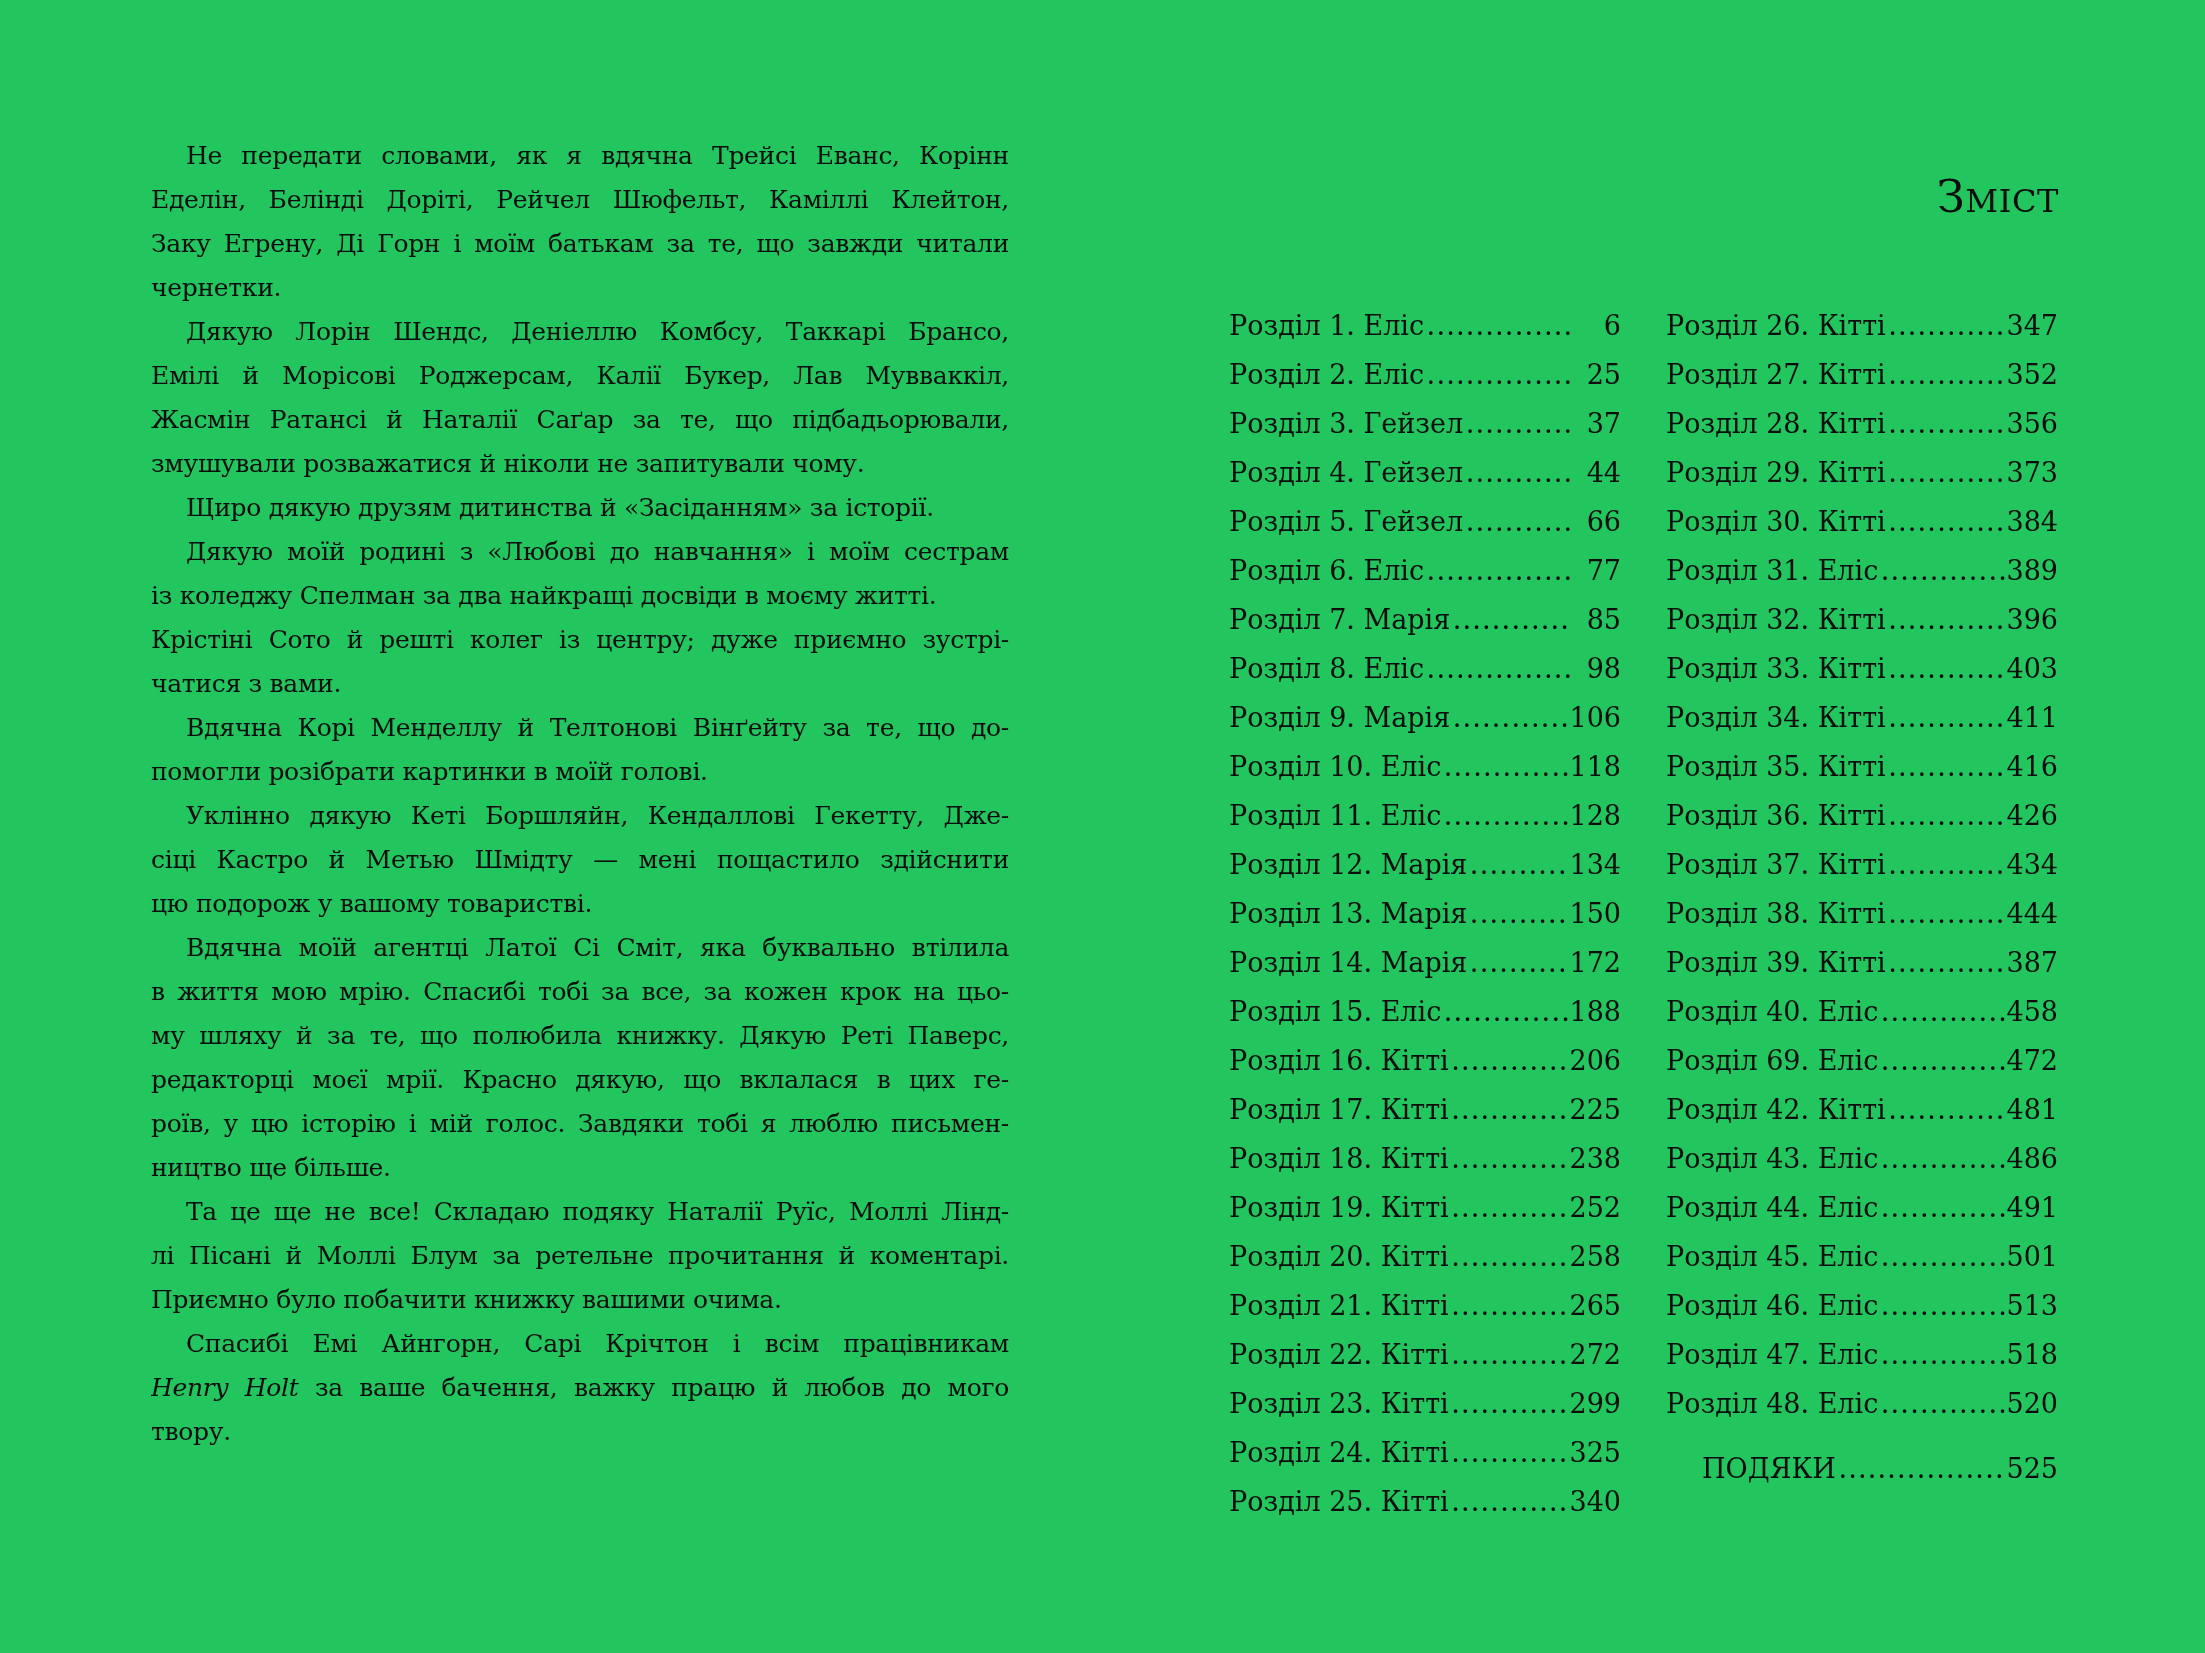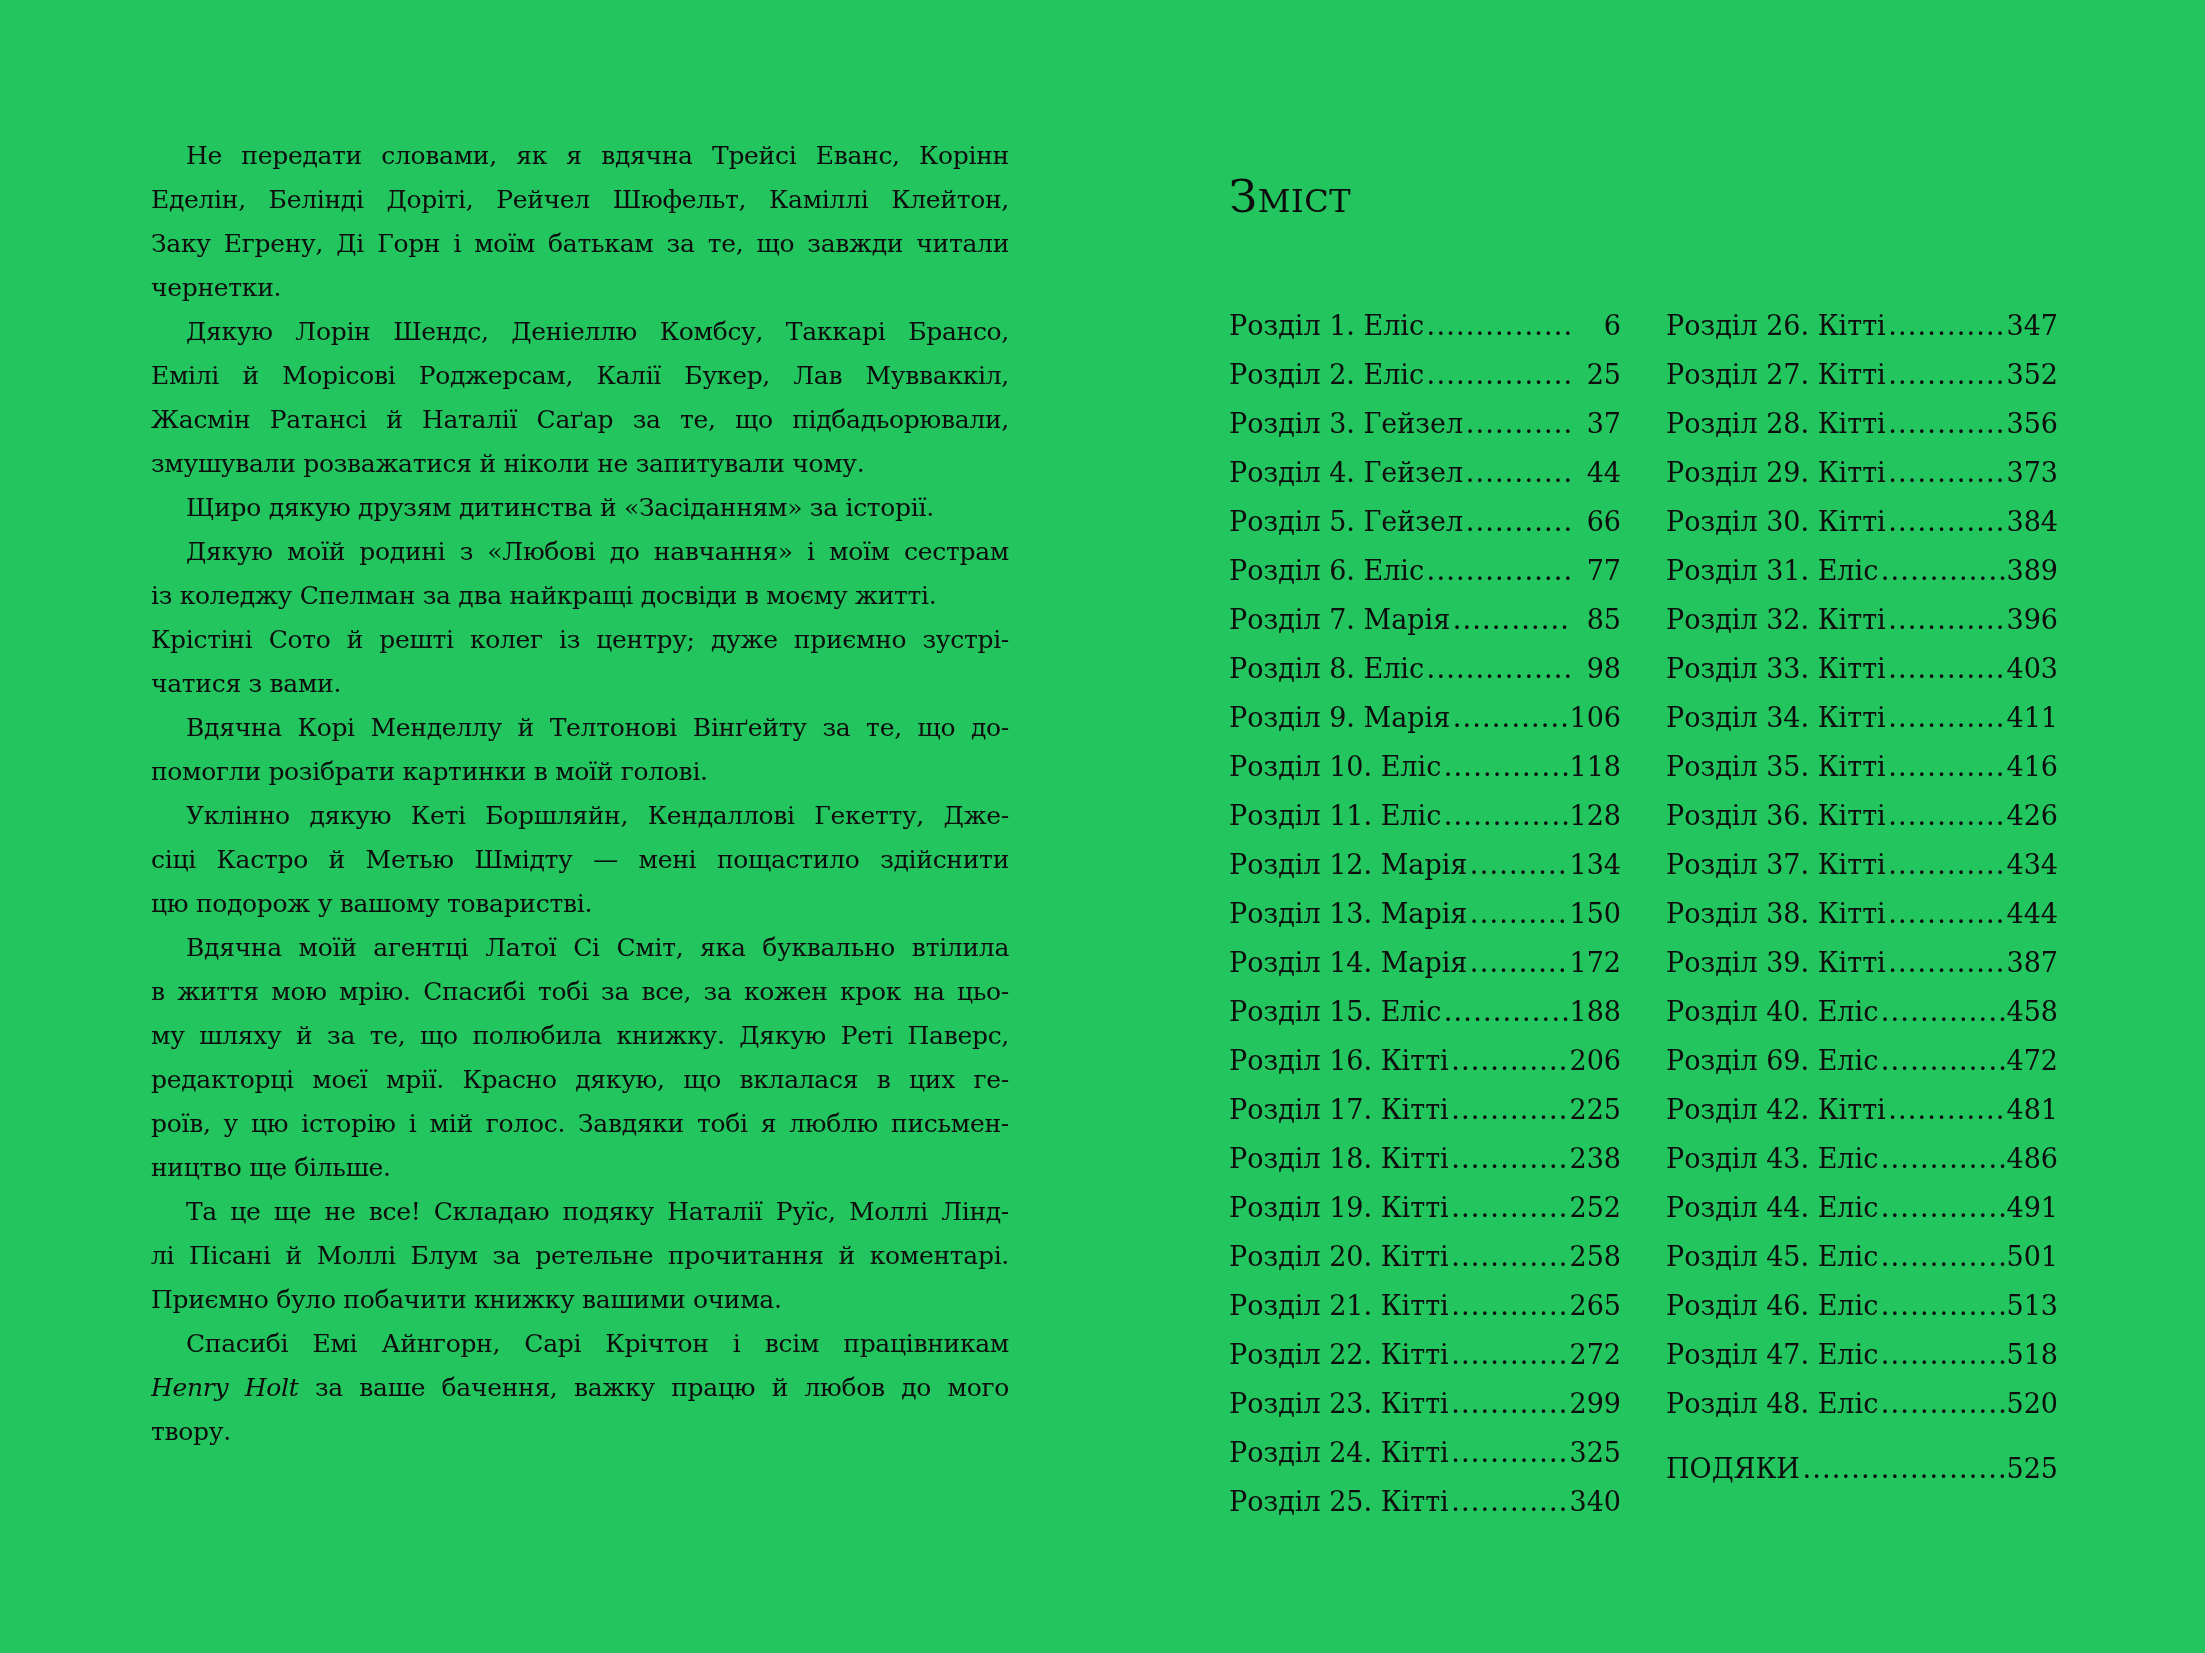--- a/index.html
+++ b/index.html
@@ -44,21 +44,21 @@
   .body-text i {
     font-style: italic;
   }
 
   
   .toc-title {
     position: absolute;
     left: 1229px;
     top: 171px;
     width: 830px;
-    text-align: left;
+    text-align: right;
     font-size: 45px;
     line-height: 52px;
     font-variant-caps: small-caps;
     letter-spacing: 0.6px;
   }
   .toc-columns {
     position: absolute;
     left: 1229px;
     top: 301px;
     width: 830px;
@@ -92,20 +92,21 @@
     font-size: 27px;
   }
   .toc-entry .num {
     flex: 0 0 auto;
     min-width: 49px;
     text-align: right;
     padding-left: 1.2px;
   }
   .toc-entry.ack {
     margin-top: 15.6px;
+    margin-left: 36px;
   }
 </style>
 </head>
 <body>
 
 <div class="spread">
 
   <div class="body-text">
       <div class="line indent"><span>Не передати словами, як я вдячна Трейсі Еванс, Корінн</span></div>
       <div class="line"><span>Еделін, Белінді Доріті, Рейчел Шюфельт, Каміллі Клейтон,</span></div>

